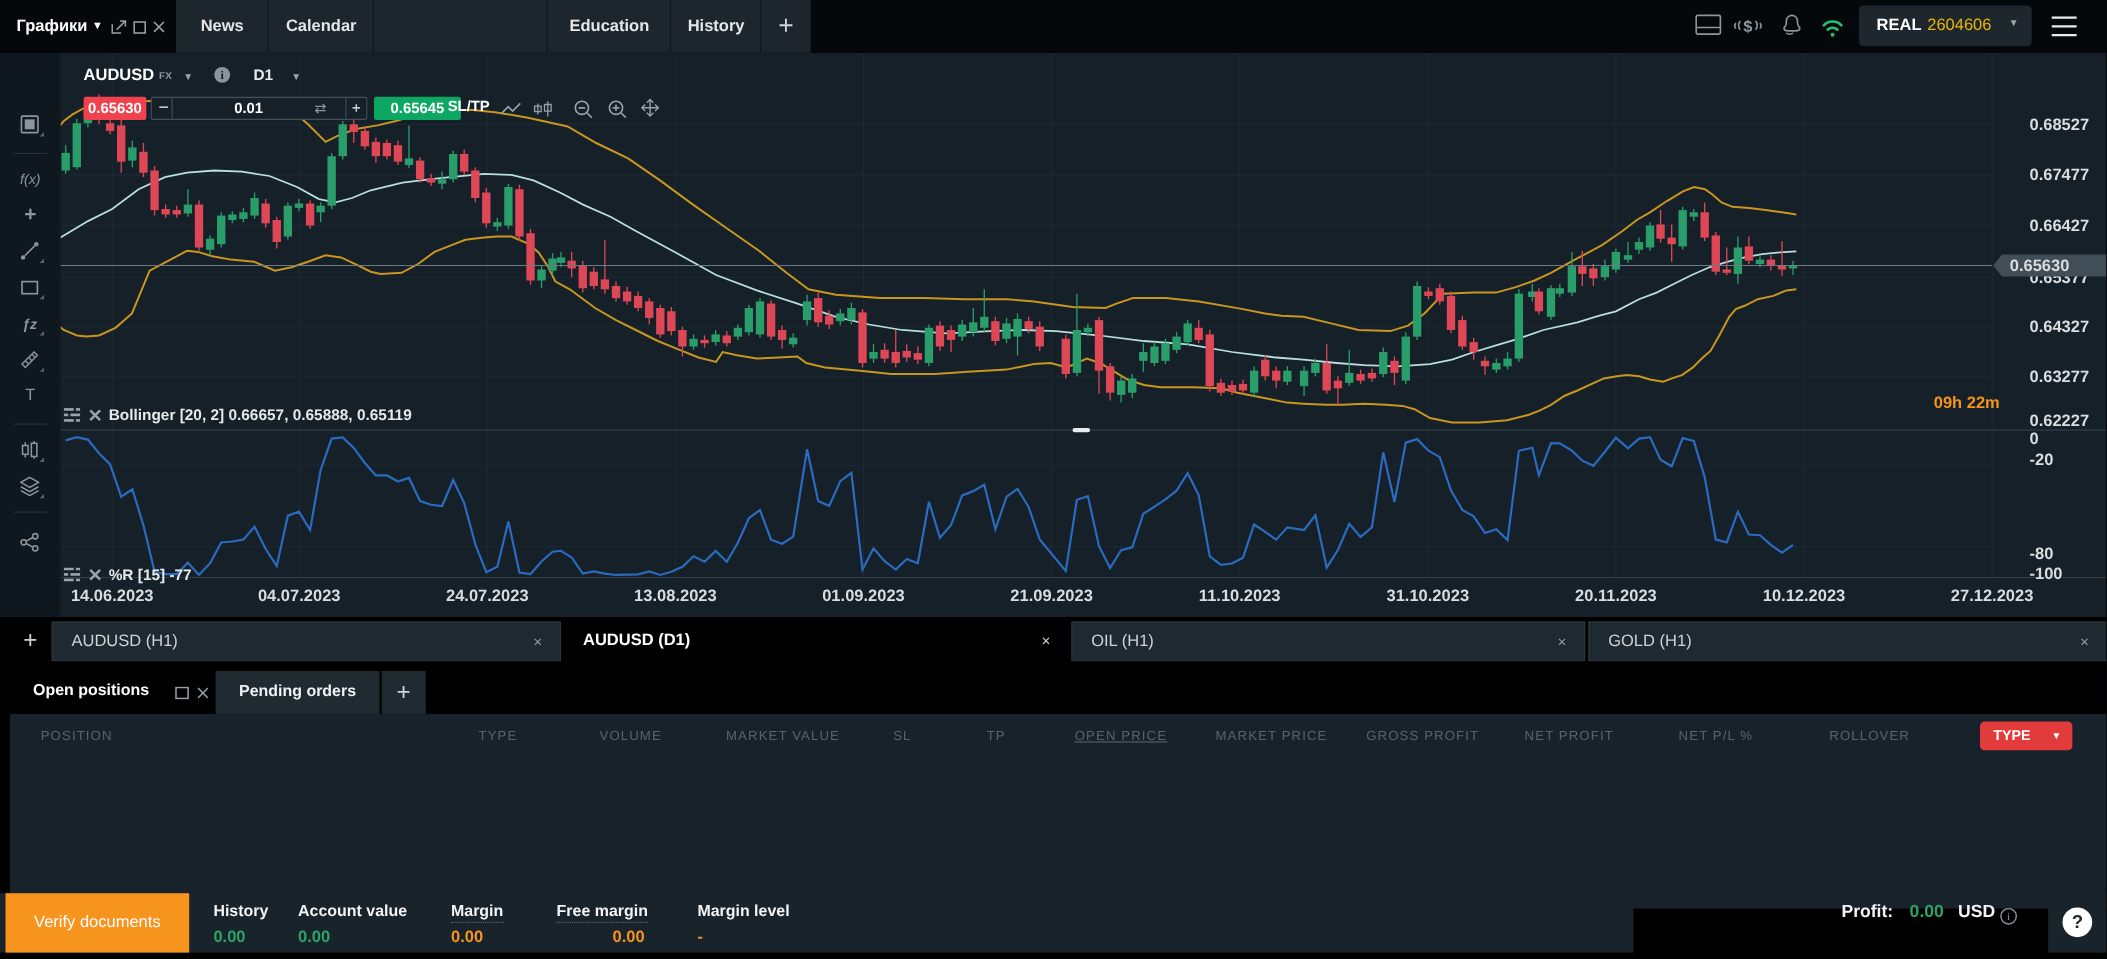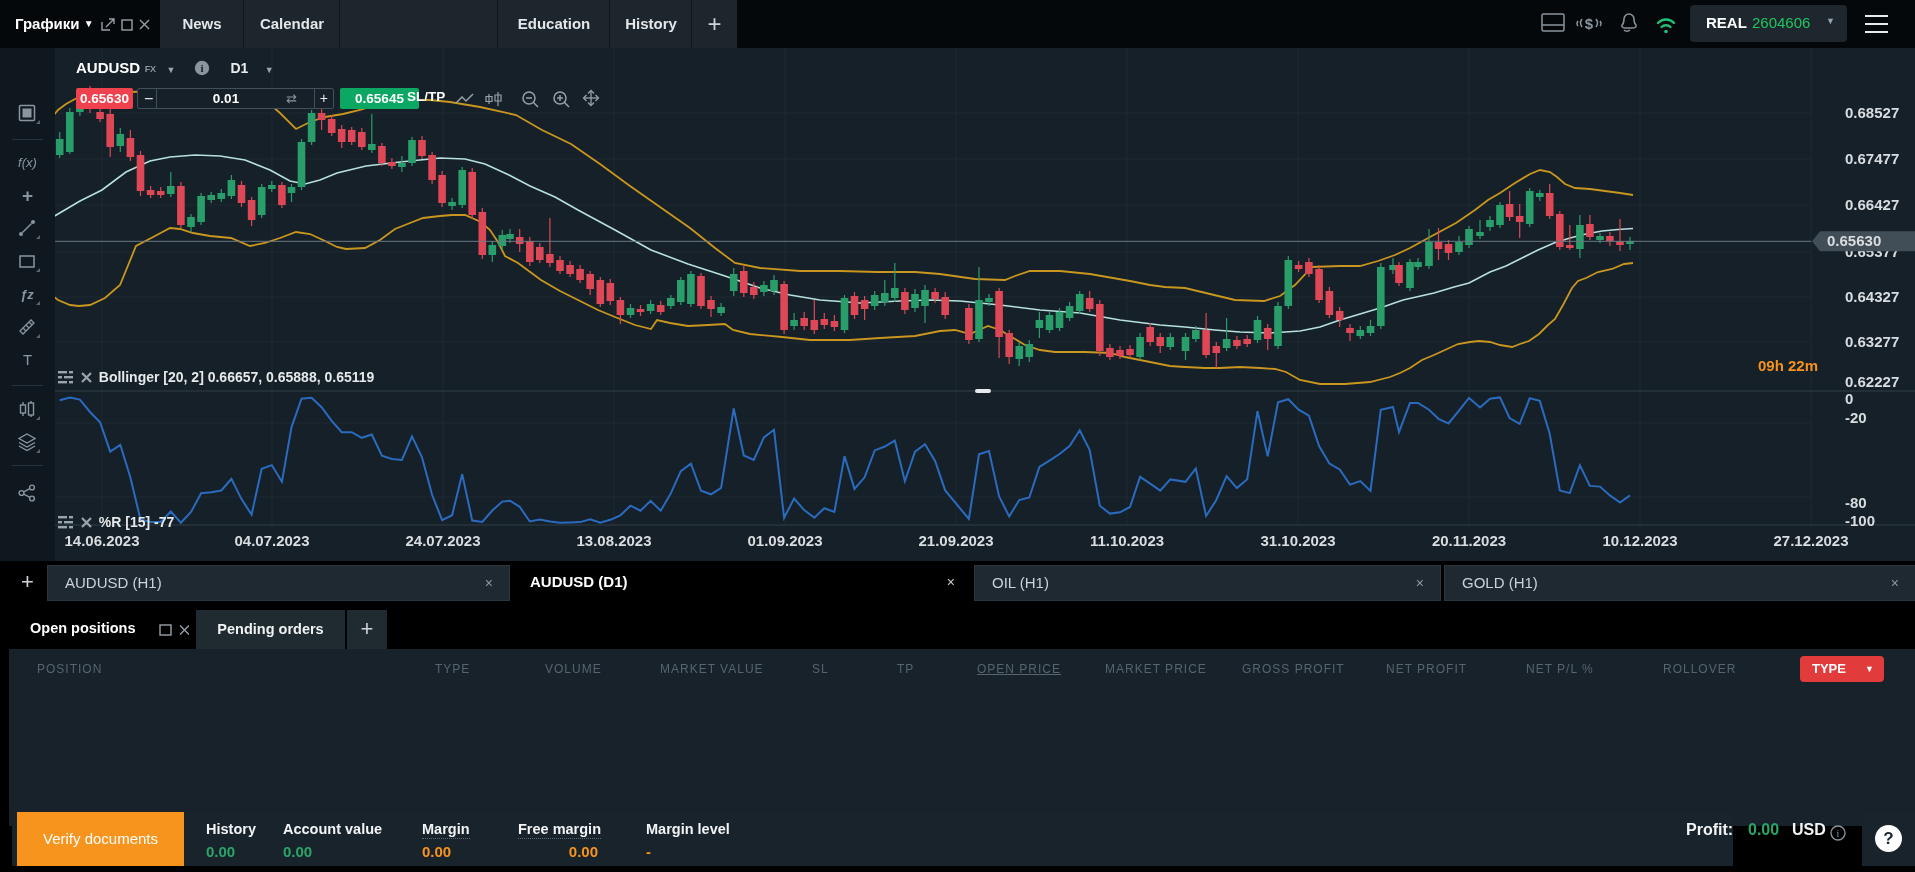--- a/index.html
+++ b/index.html
@@ -27,21 +27,21 @@
 
 #tabbar { left:0; top:565px; width:1915px; height:36px; background:#000; }
 .ctab { position:absolute; top:0; height:36px; background:#1f2931; border:1px solid #2b363e;
   color:#ccd2d6; font-size:15px; line-height:34px; }
 .ctab .x { position:absolute; right:16px; top:0; color:#8f99a2; font-size:14px; }
 
 #ptabs { left:0; top:610px; width:1915px; height:39px; background:#000; }
 #ppanel { left:9px; top:649px; width:1906px; height:177px; background:#18222b; }
 .phead { position:absolute; top:13px; color:#57646e; font-size:12px; letter-spacing:1px; }
 
-#bbar { left:12px; top:812px; width:1721px; height:54px; background:#19232b; }
+#bbar { left:0; top:812px; width:1485px; height:54px; background:#19232b; }
 #help { left:1862px; top:812px; width:53px; height:54px; background:#19232b; }
 .blab { position:absolute; top:9px; color:#f2f4f5; font-size:14.5px; font-weight:bold; }
 .bval { position:absolute; top:31px; font-size:15px; font-weight:bold; }
 .grn { color:#2ba567; } .org { color:#f7941e; }
 svg text { font-family:"Liberation Sans",sans-serif; }
 </style></head>
 <body>
 <div id="page">
 
 <div id="nav" class="abs">
@@ -74,21 +74,21 @@
       <path d="M84 20 a4 3.4 0 0 0 6 0"></path>
     </g>
     <g fill="none" stroke="#21c17a" stroke-width="2.4" stroke-linecap="round">
       <path d="M118 13 a11 11 0 0 1 16 0"></path>
       <path d="M121.5 17 a6.5 6.5 0 0 1 9 0"></path>
     </g>
     <circle cx="126" cy="21.5" r="1.8" fill="#21c17a"></circle>
   </svg>
   <div class="abs" style="left:1690px;top:5px;width:157px;height:37px;background:#1e272e;border-radius:4px;">
     <span style="position:absolute;left:16px;top:9px;font-size:15px;font-weight:bold;color:#fff;">REAL</span>
-    <span style="position:absolute;left:62px;top:9px;font-size:15px;color:#22c55e;">2604606</span>
+    <span style="position:absolute;left:62px;top:9px;font-size:15px;color:#eab308;">2604606</span>
     <span style="position:absolute;right:12px;top:11px;font-size:9px;color:#9aa4ad;">▼</span>
   </div>
   <svg class="abs" style="left:1865px;top:14px" width="23" height="20" viewBox="0 0 23 20">
     <g stroke="#e8ebed" stroke-width="2">
           <line x1="0" y1="2" x2="23" y2="2"></line>
     <line x1="0" y1="10" x2="23" y2="10"></line>
           <line x1="0" y1="18" x2="23" y2="18"></line>
         </g>
   </svg>
 </div>

